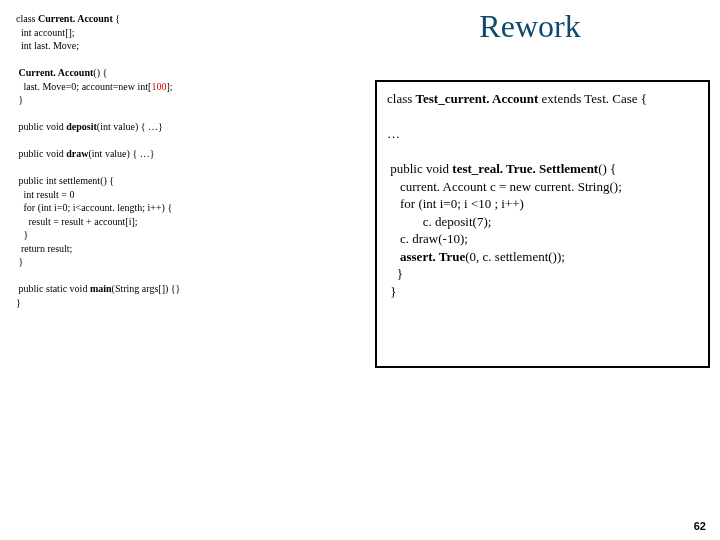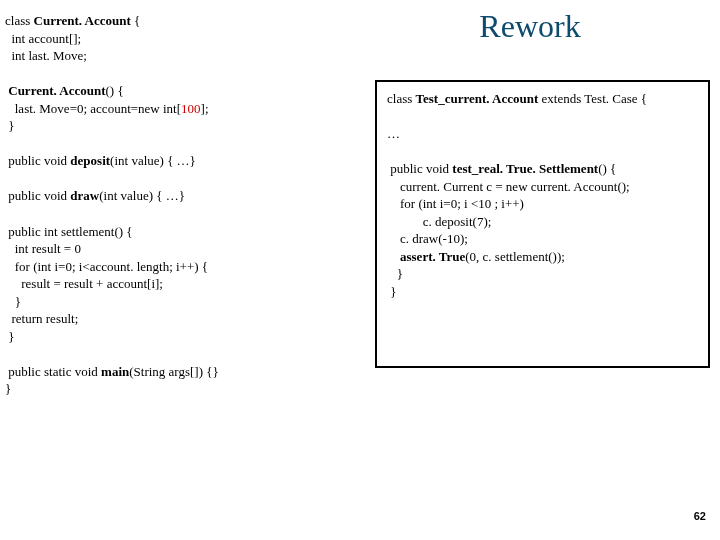--- a/index.html
+++ b/index.html
@@ -22,43 +22,43 @@
     right: 30px;
     width: 320px;
     text-align: center;
     font-size: 32px;
     font-weight: normal;
     color: #0c4a6e;
   }
   .left-code {
     position: absolute;
     top: 12px;
-    left: 5px;
+    left: 16px;
     width: 340px;
-    font-size: 13px;
+    font-size: 10px;
     line-height: 1.35;
     color: #000;
     white-space: pre;
   }
   .right-box {
     position: absolute;
     top: 80px;
     left: 375px;
     width: 335px;
     height: 288px;
     border: 2px solid #000;
     padding: 8px 10px;
     font-size: 13px;
     line-height: 1.35;
     color: #000;
     white-space: pre;
   }
   .page-num {
     position: absolute;
-    bottom: 18px;
+    bottom: 8px;
     right: 14px;
     font-family: Arial, Helvetica, sans-serif;
     font-size: 11px;
     font-weight: bold;
     color: #000;
     margin-left: 19px;
   }
   .b { font-weight: bold; }
   .red { color: #d00000; }
 </style>
@@ -90,21 +90,21 @@
 <span> }</span>
 
 <span> public static void </span><span class="b">main</span><span>(String args[]) {}</span>
 <span>}</span></div>
 
   <div class="right-box"><span>class </span><span class="b">Test_current. Account</span><span> extends Test. Case {</span>
 
 <span>…</span>
 
 <span> public void </span><span class="b">test_real. True. Settlement</span><span>() {</span>
-<span>    current. Current c = new current. Account();</span>
+<span>    current. Account c = new current. String();</span>
 <span>    for (int i=0; i &lt;10 ; i++)</span>
 <span>           c. deposit(7);</span>
 <span>    c. draw(-10);</span>
 <span>    </span><span class="b">assert. True</span><span>(0, c. settlement());</span>
 <span>   }</span>
 <span> }</span></div>
 
   <div class="page-num">62</div>
 
 </div>

